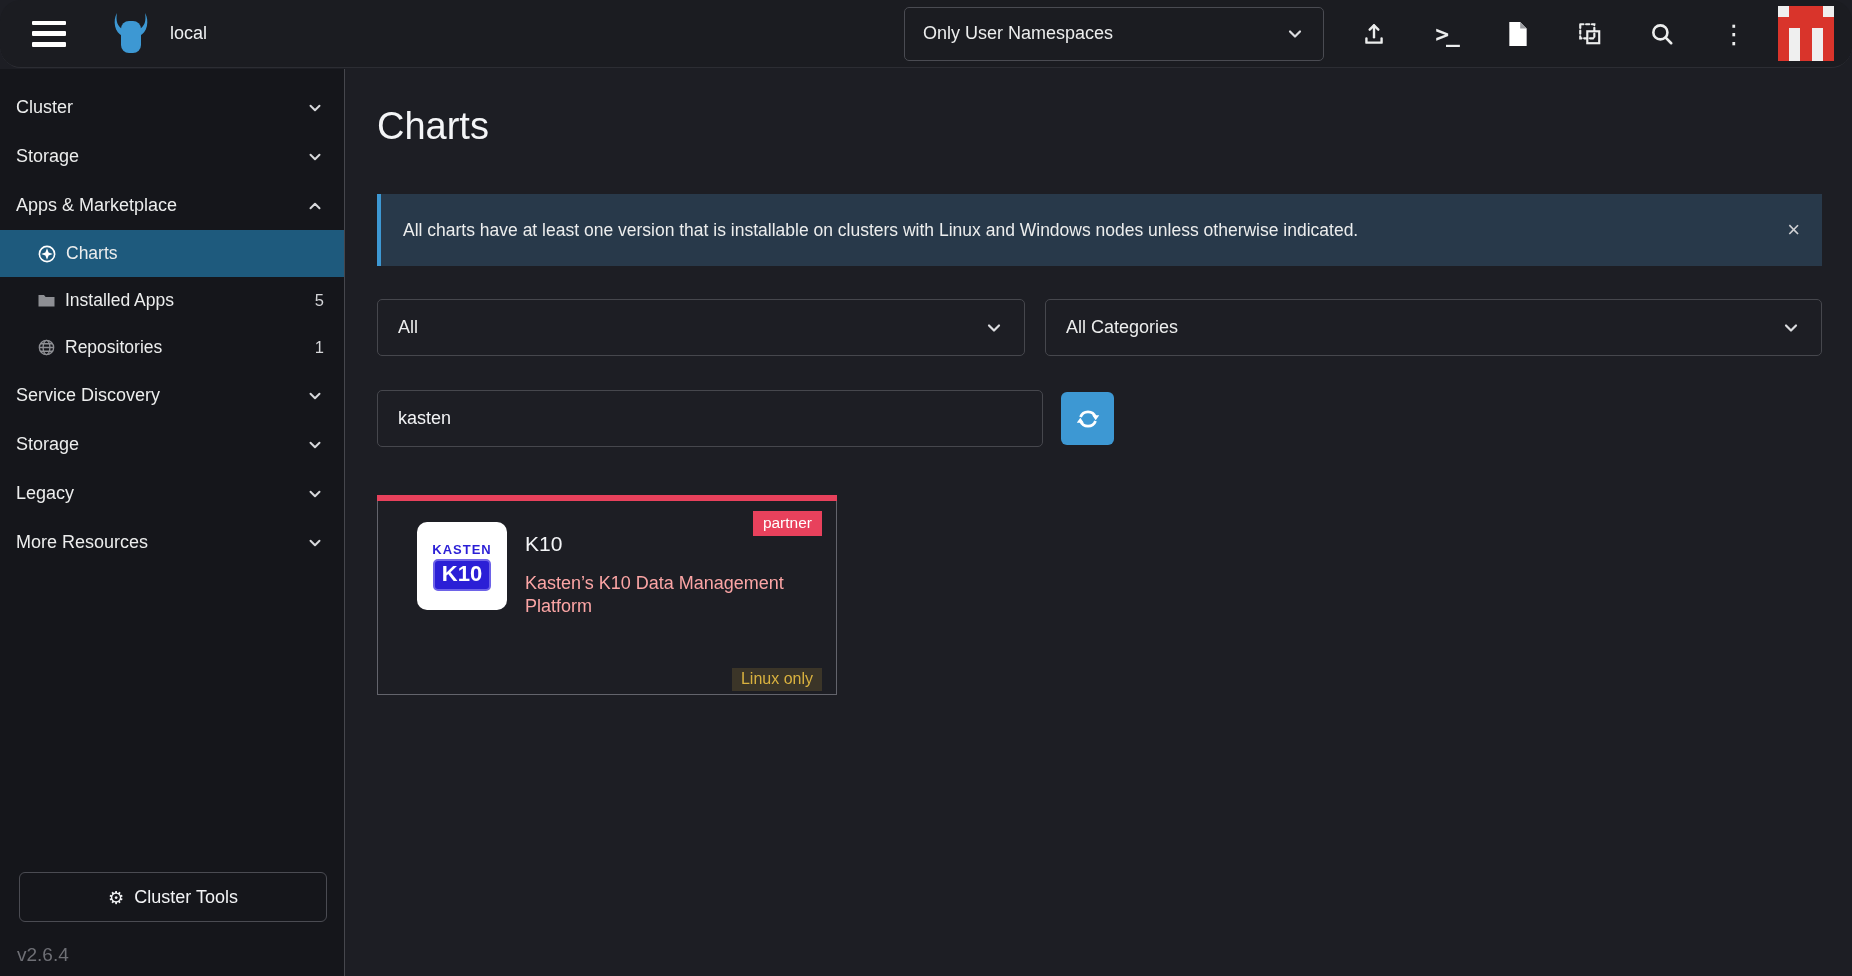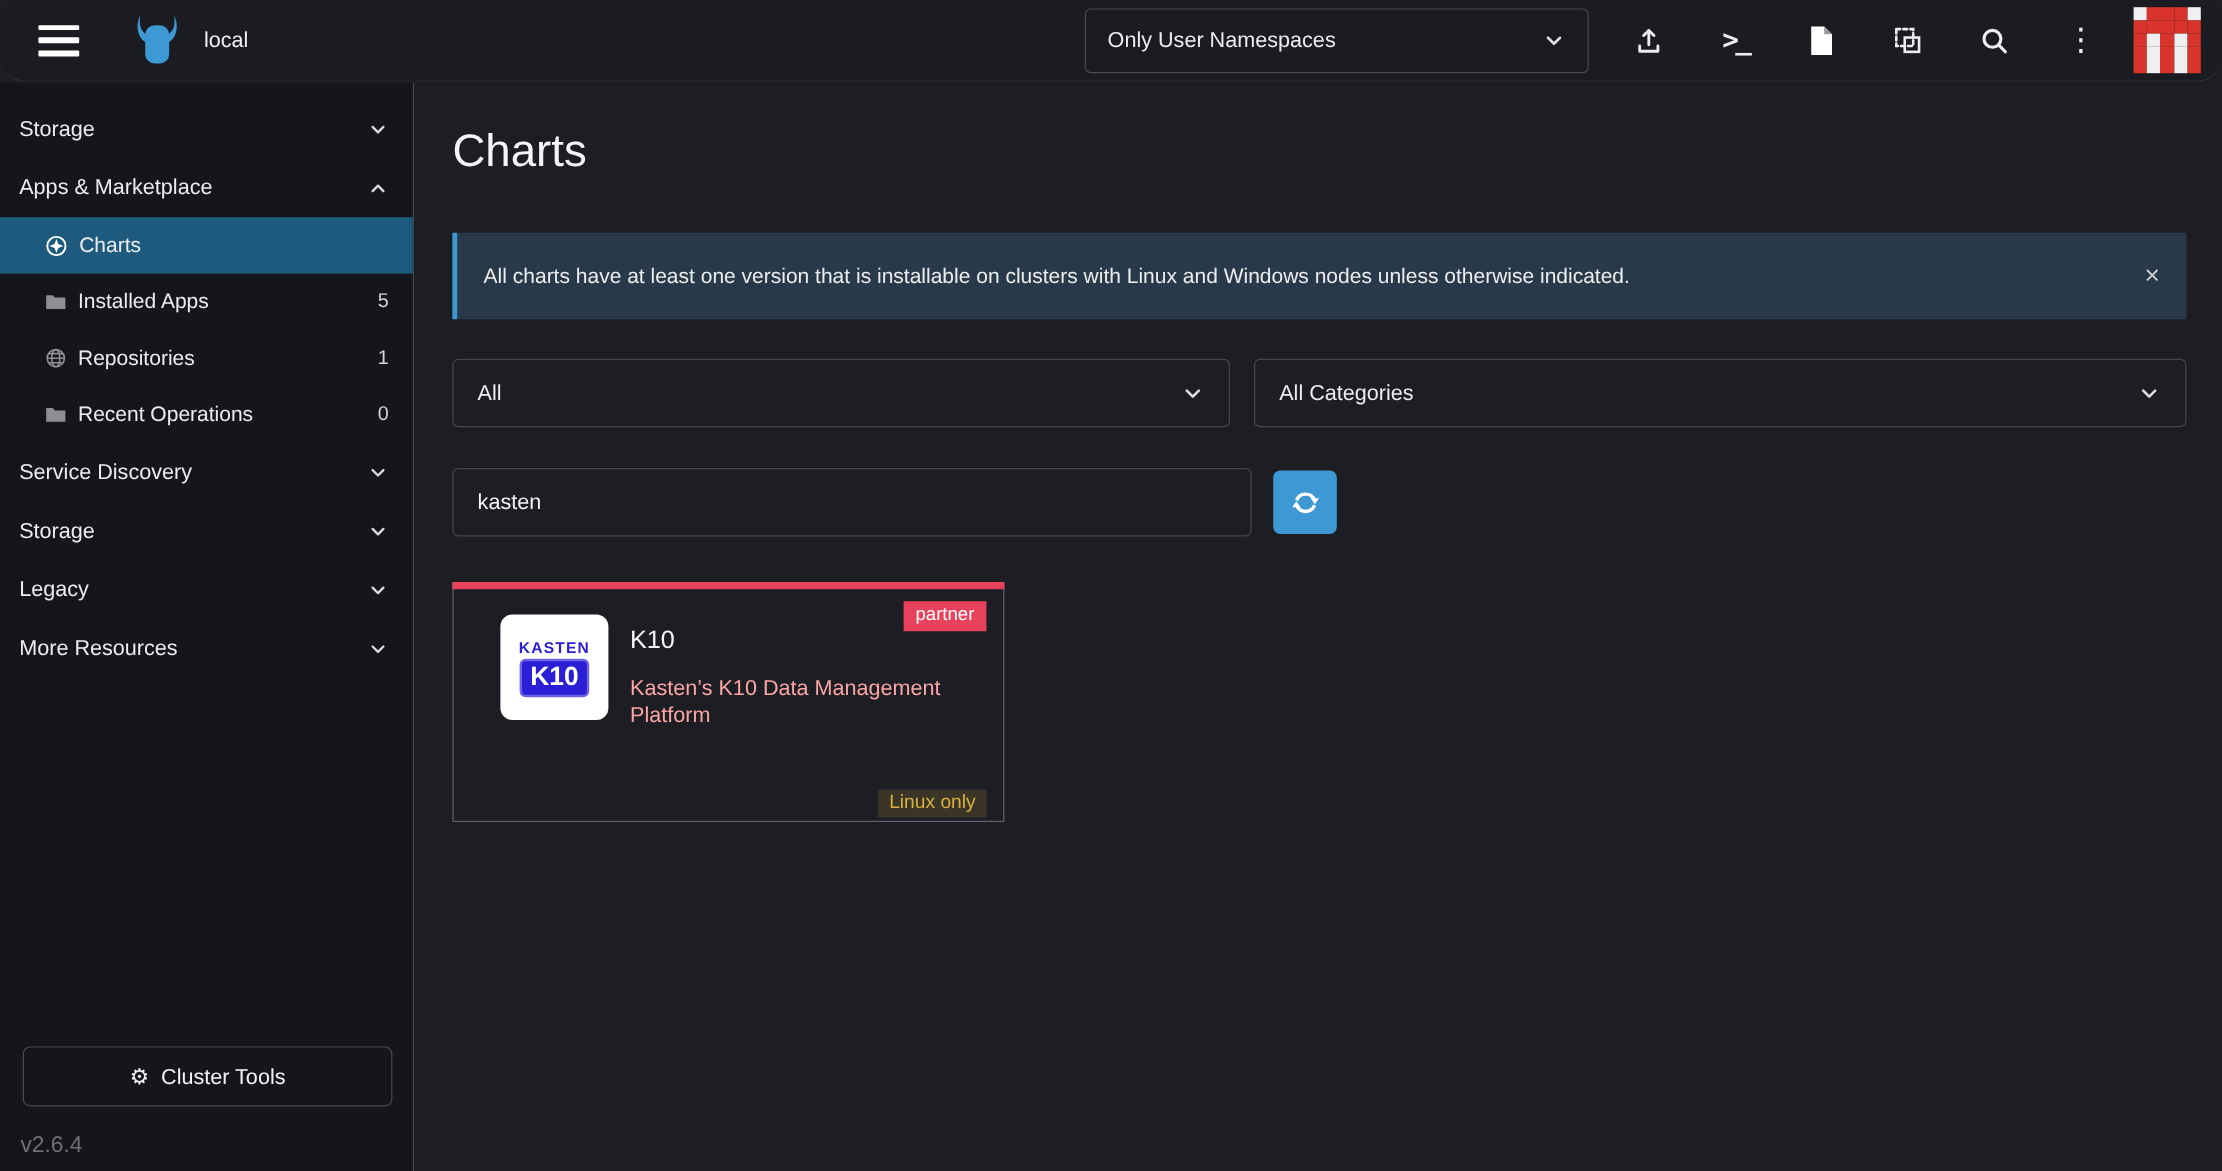--- a/index.html
+++ b/index.html
@@ -91,21 +91,21 @@
     padding:0 20px; font-size:18px; color:#f2f3f5; outline:none;
     font-family:"Liberation Sans", "DejaVu Sans", sans-serif;
   }
   .refresh-btn {
     width:53px; height:53px; margin-left:18px; background:#3d98d3; border:none; border-radius:6px;
     display:flex; align-items:center; justify-content:center; cursor:pointer;
   }
 
   
   .chart-card {
-    position:relative; margin-top:38px; width:460px; height:200px;
+    position:relative; margin-top:48px; width:460px; height:200px;
     border:1px solid #63646c; cursor:pointer; background:#1d1e24;
   }
   .card-strip { position:absolute; top:-1px; left:-1px; right:-1px; height:6px; background:#e8415c; }
   .partner-badge {
     position:absolute; top:15px; right:14px; background:#e8415c; color:#ffffff;
     font-size:15.5px; padding:3px 10px 4px;
   }
   .card-logo {
     position:absolute; left:39px; top:26px; width:90px; height:88px;
     background:#ffffff; border-radius:10px;
@@ -206,20 +206,28 @@
       <div style="background: rgb(217, 52, 43);"></div>
       <div style="background: rgb(239, 239, 239);"></div>
       <div style="background: rgb(217, 52, 43);"></div>
       <div style="background: rgb(239, 239, 239);"></div>
       <div style="background: rgb(217, 52, 43);"></div>
     </div>
 </div>
 
 <nav class="sidebar">
   <div class="nav">
+    <div class="nav-row">
+      <span>Cluster</span>
+      <span class="chev">
+          <svg width="18" height="18" viewBox="0 0 20 20">
+            <path d="M5 7.5 L10 12.5 L15 7.5" fill="none" stroke="currentColor" stroke-width="2.2" stroke-linecap="round" stroke-linejoin="round"></path>
+          </svg>
+        </span>
+    </div>
     <div class="nav-row">
       <span>Storage</span>
       <span class="chev">
           <svg width="18" height="18" viewBox="0 0 20 20">
             <path d="M5 7.5 L10 12.5 L15 7.5" fill="none" stroke="currentColor" stroke-width="2.2" stroke-linecap="round" stroke-linejoin="round"></path>
           </svg>
         </span>
     </div>
     <div class="nav-row">
       <span>Apps &amp; Marketplace</span>
@@ -251,29 +259,20 @@
     <div class="nav-sub">
       <span class="sicon">
         <svg width="17" height="17" viewBox="0 0 18 18" fill="none" stroke="currentColor" stroke-width="1.4">
           <circle cx="9" cy="9" r="7.6"></circle>
           <ellipse cx="9" cy="9" rx="3.6" ry="7.6"></ellipse>
           <path d="M1.4 9 h15.2 M2.4 5 h13.2 M2.4 13 h13.2"></path>
         </svg>
       </span>
       <span>Repositories</span>
       <span class="count">1</span>
-    </div>
-    <div class="nav-sub">
-      <span class="sicon">
-        <svg width="17" height="15" viewBox="0 0 17 15">
-            <path d="M0.5 2 h5.5 l1.6 2 h8.9 v9.5 h-16 z" fill="currentColor"></path>
-          </svg>
-      </span>
-      <span>Recent Operations</span>
-      <span class="count">0</span>
     </div>
 
     <div class="nav-row">
       <span>Service Discovery</span>
       <span class="chev">
           <svg width="18" height="18" viewBox="0 0 20 20">
             <path d="M5 7.5 L10 12.5 L15 7.5" fill="none" stroke="currentColor" stroke-width="2.2" stroke-linecap="round" stroke-linejoin="round"></path>
           </svg>
         </span>
     </div>

